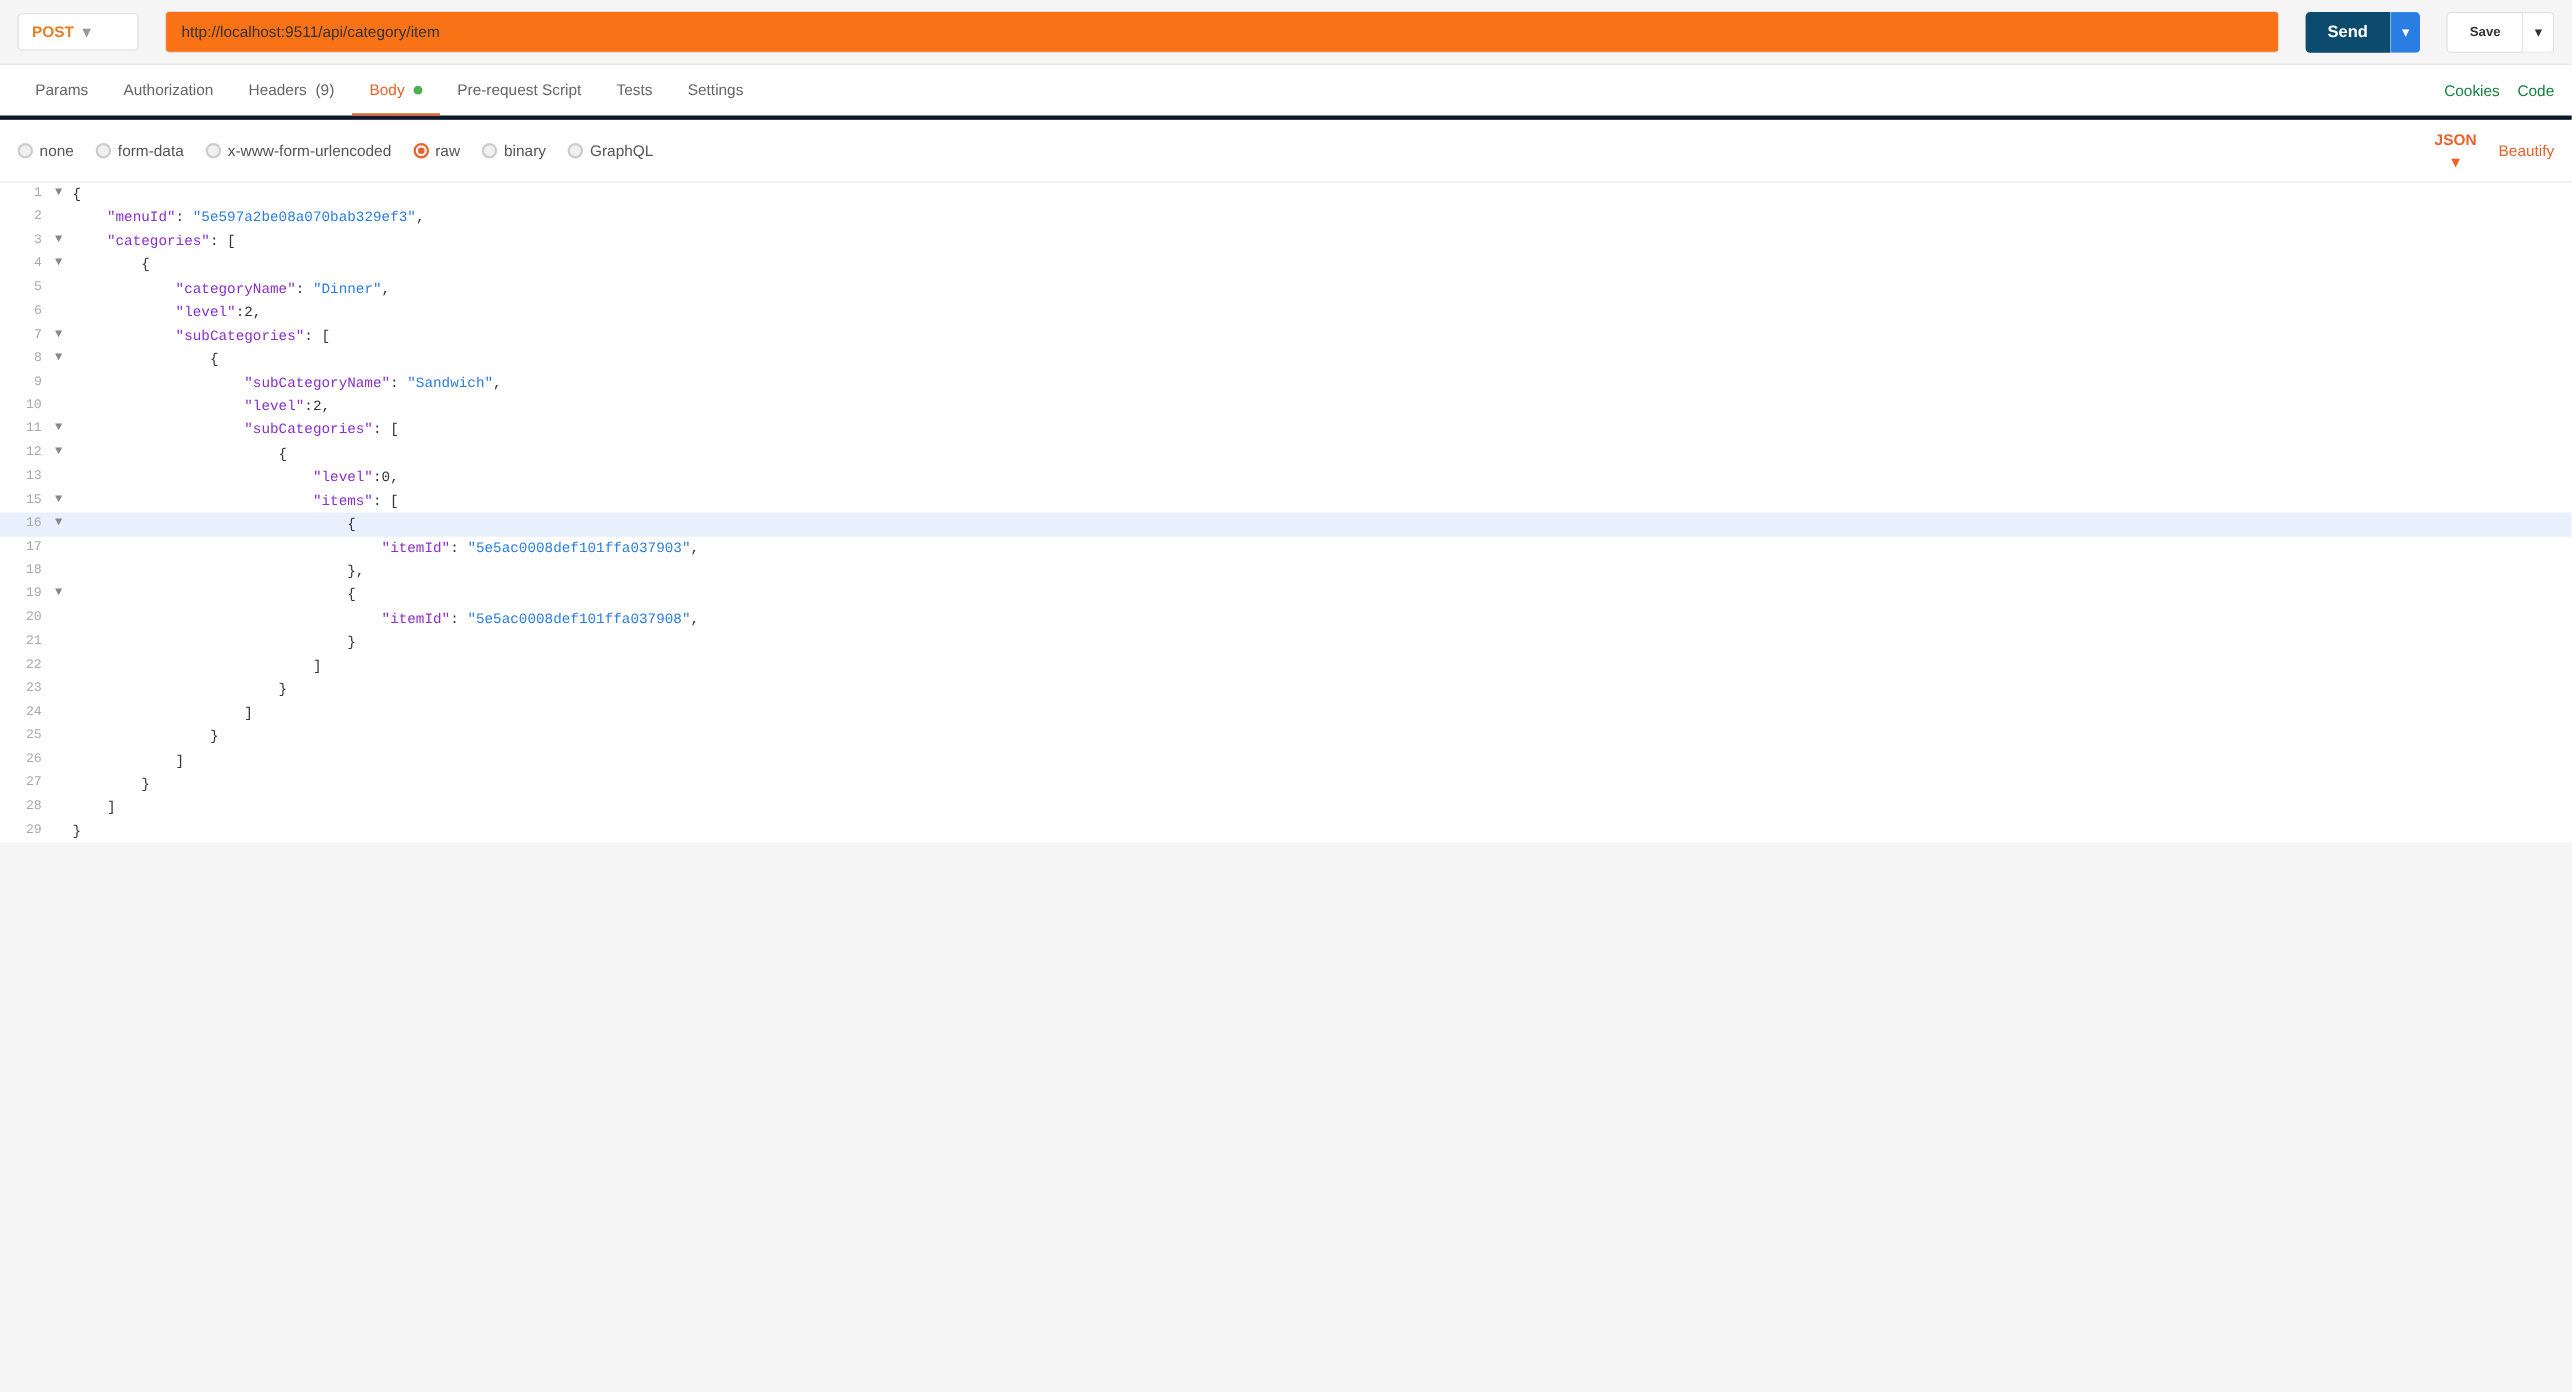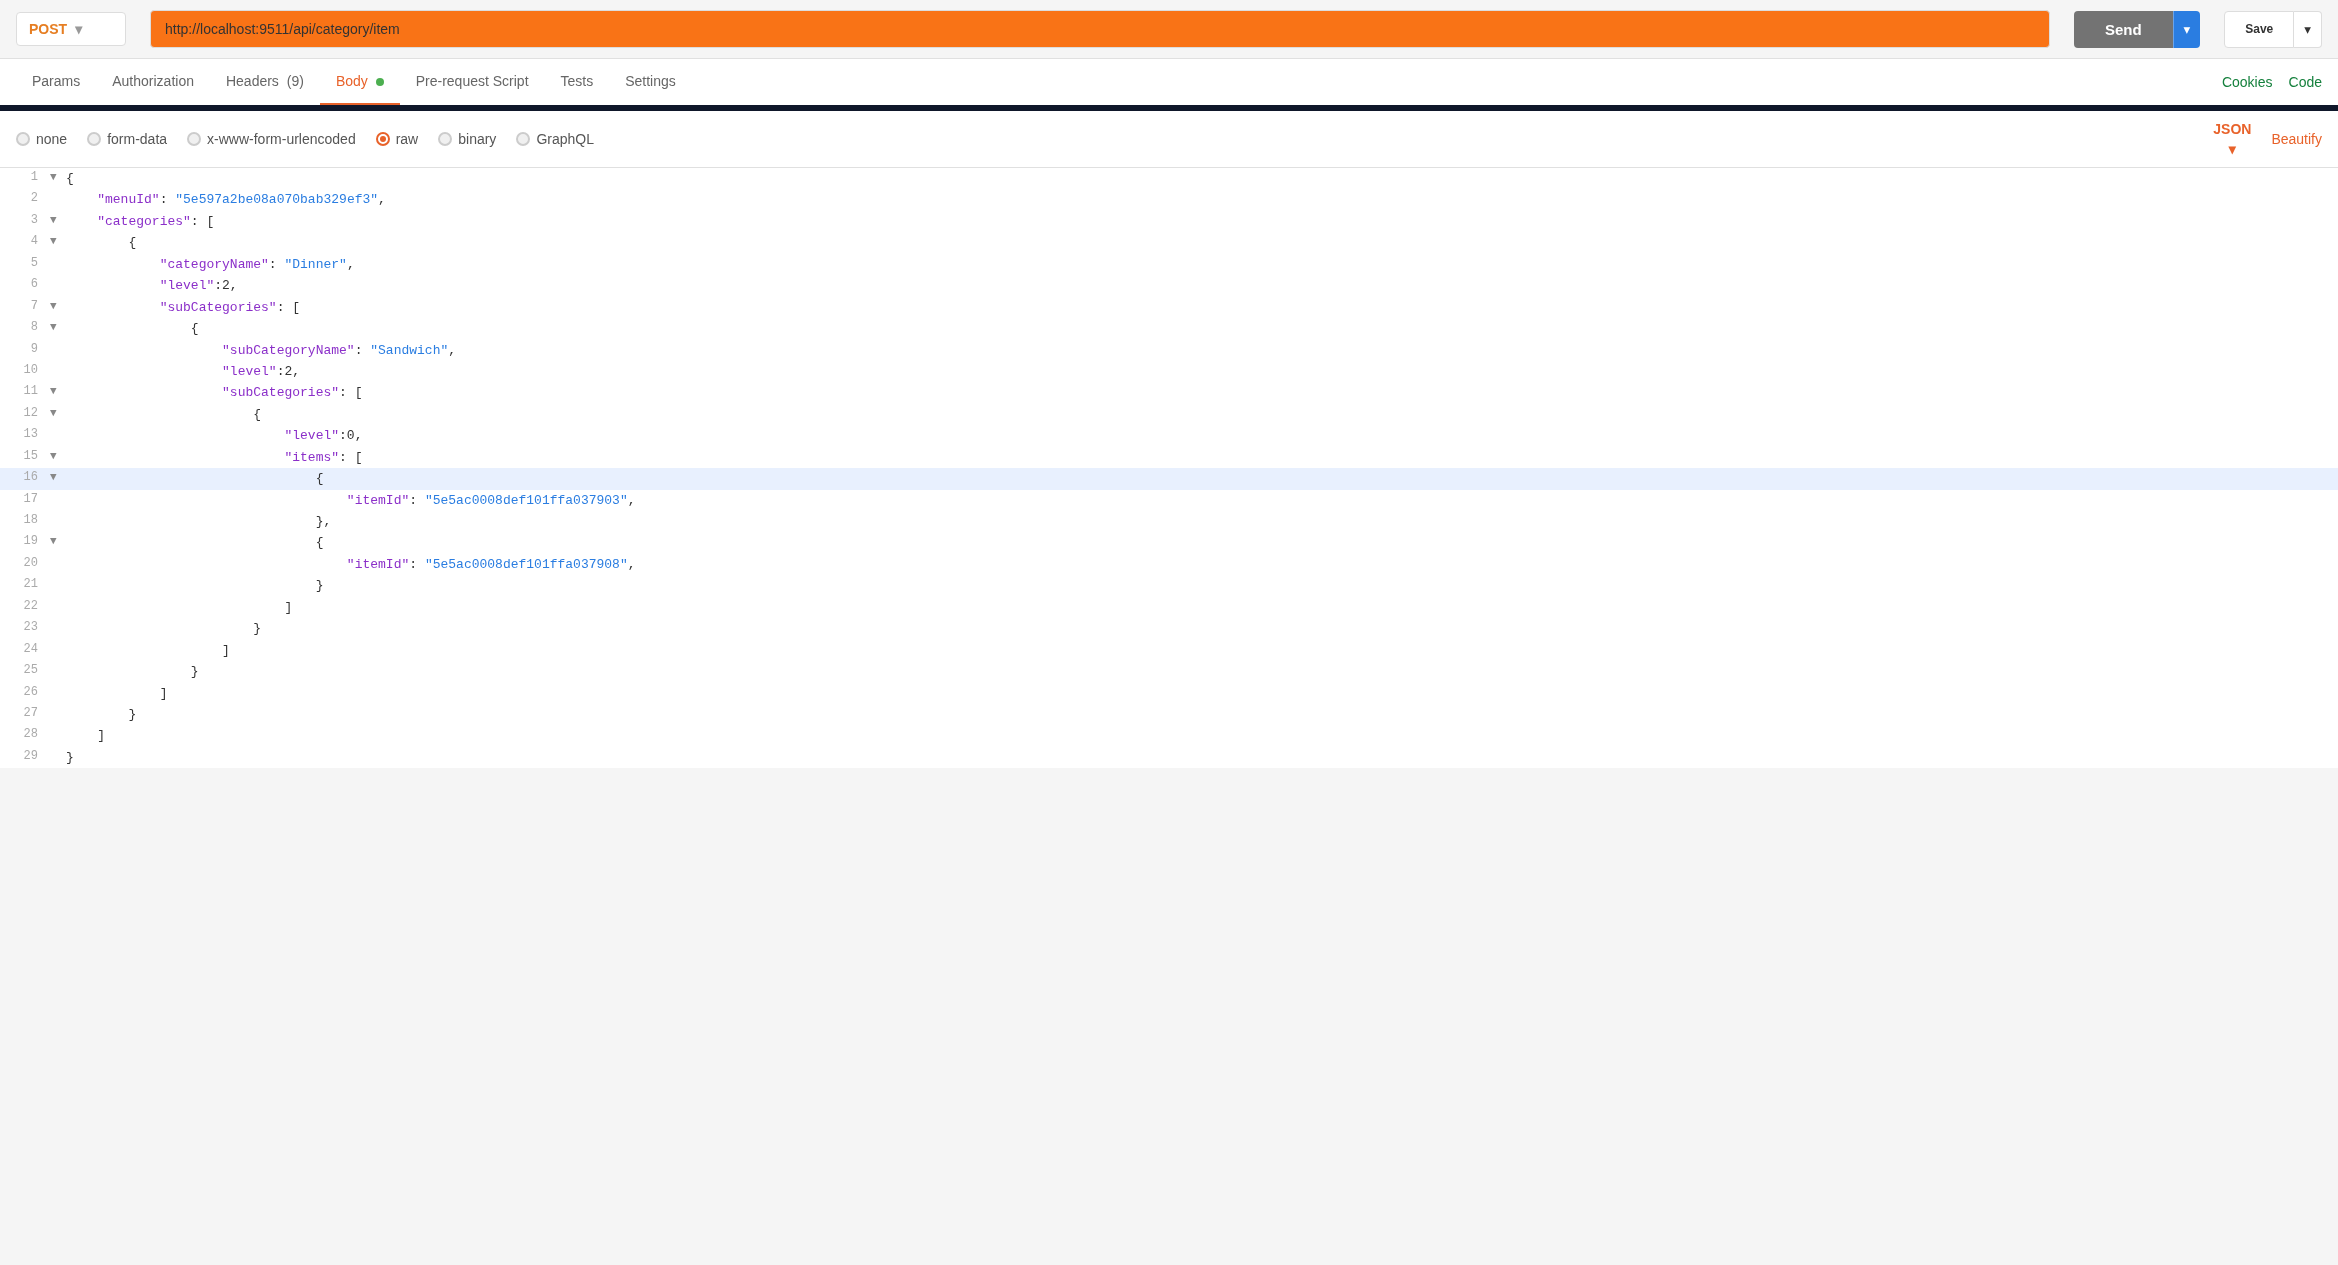--- a/index.html
+++ b/index.html
@@ -40,25 +40,25 @@
       border-radius: 4px;
       padding: 10px 14px;
       font-size: 14px;
       background: #f97316;
       color: #333;
     }
 
     .send-btn {
       display: flex;
       align-items: center;
-      background: #737373;
+      background: #0c4a6e;
       color: #fff;
       border: none;
       border-radius: 4px 0 0 4px;
-      padding: 10px 31px;
+      padding: 10px 20px;
       font-size: 15px;
       font-weight: 600;
       cursor: pointer;
     }
 
     .send-dropdown {
       background: #2a7de1;
       color: #fff;
       border: none;
       border-left: 1px solid rgba(255,255,255,0.3);
@@ -97,21 +97,21 @@
 
     .save-group {
       display: flex;
     }
 
     
     .tab-bar {
       display: flex;
       align-items: center;
       background: #fff;
-      border-bottom: 6px solid #0f172a;
+      border-bottom: 4px solid #0f172a;
       padding: 0 16px;
     }
 
     .tab {
       padding: 14px 16px;
       cursor: pointer;
       color: #666;
       font-size: 14px;
       border-bottom: 2px solid transparent;
       white-space: nowrap;

